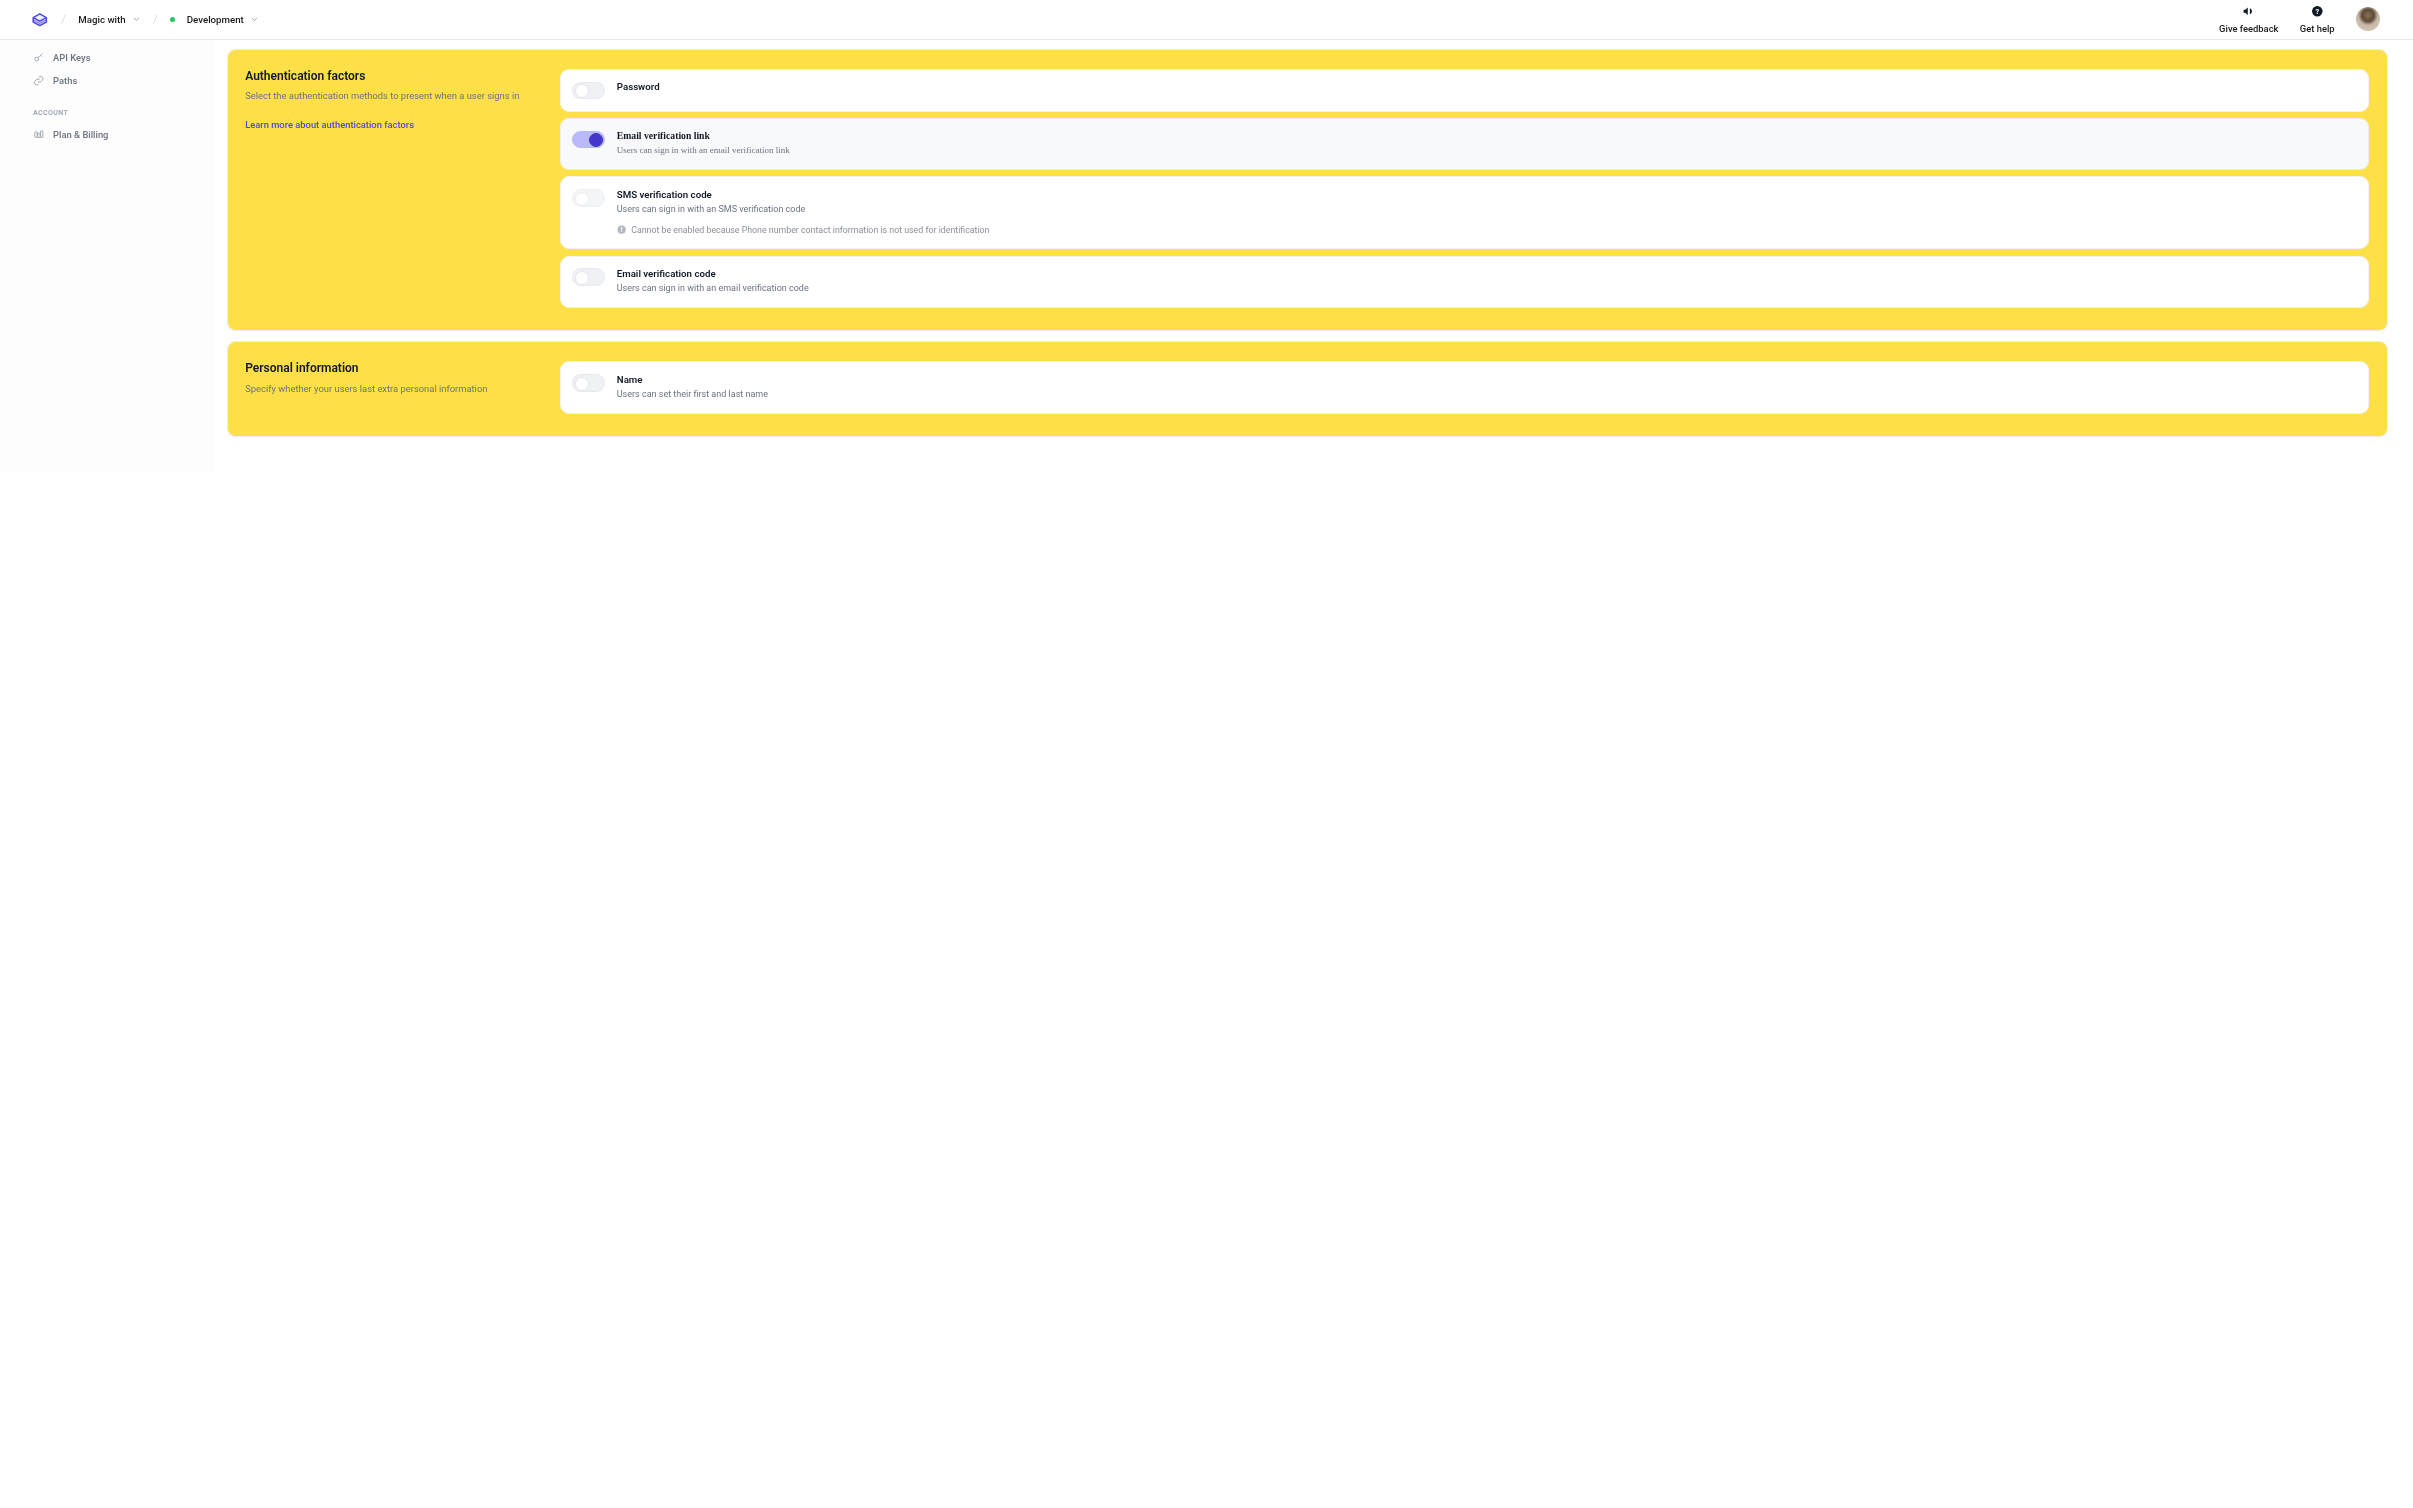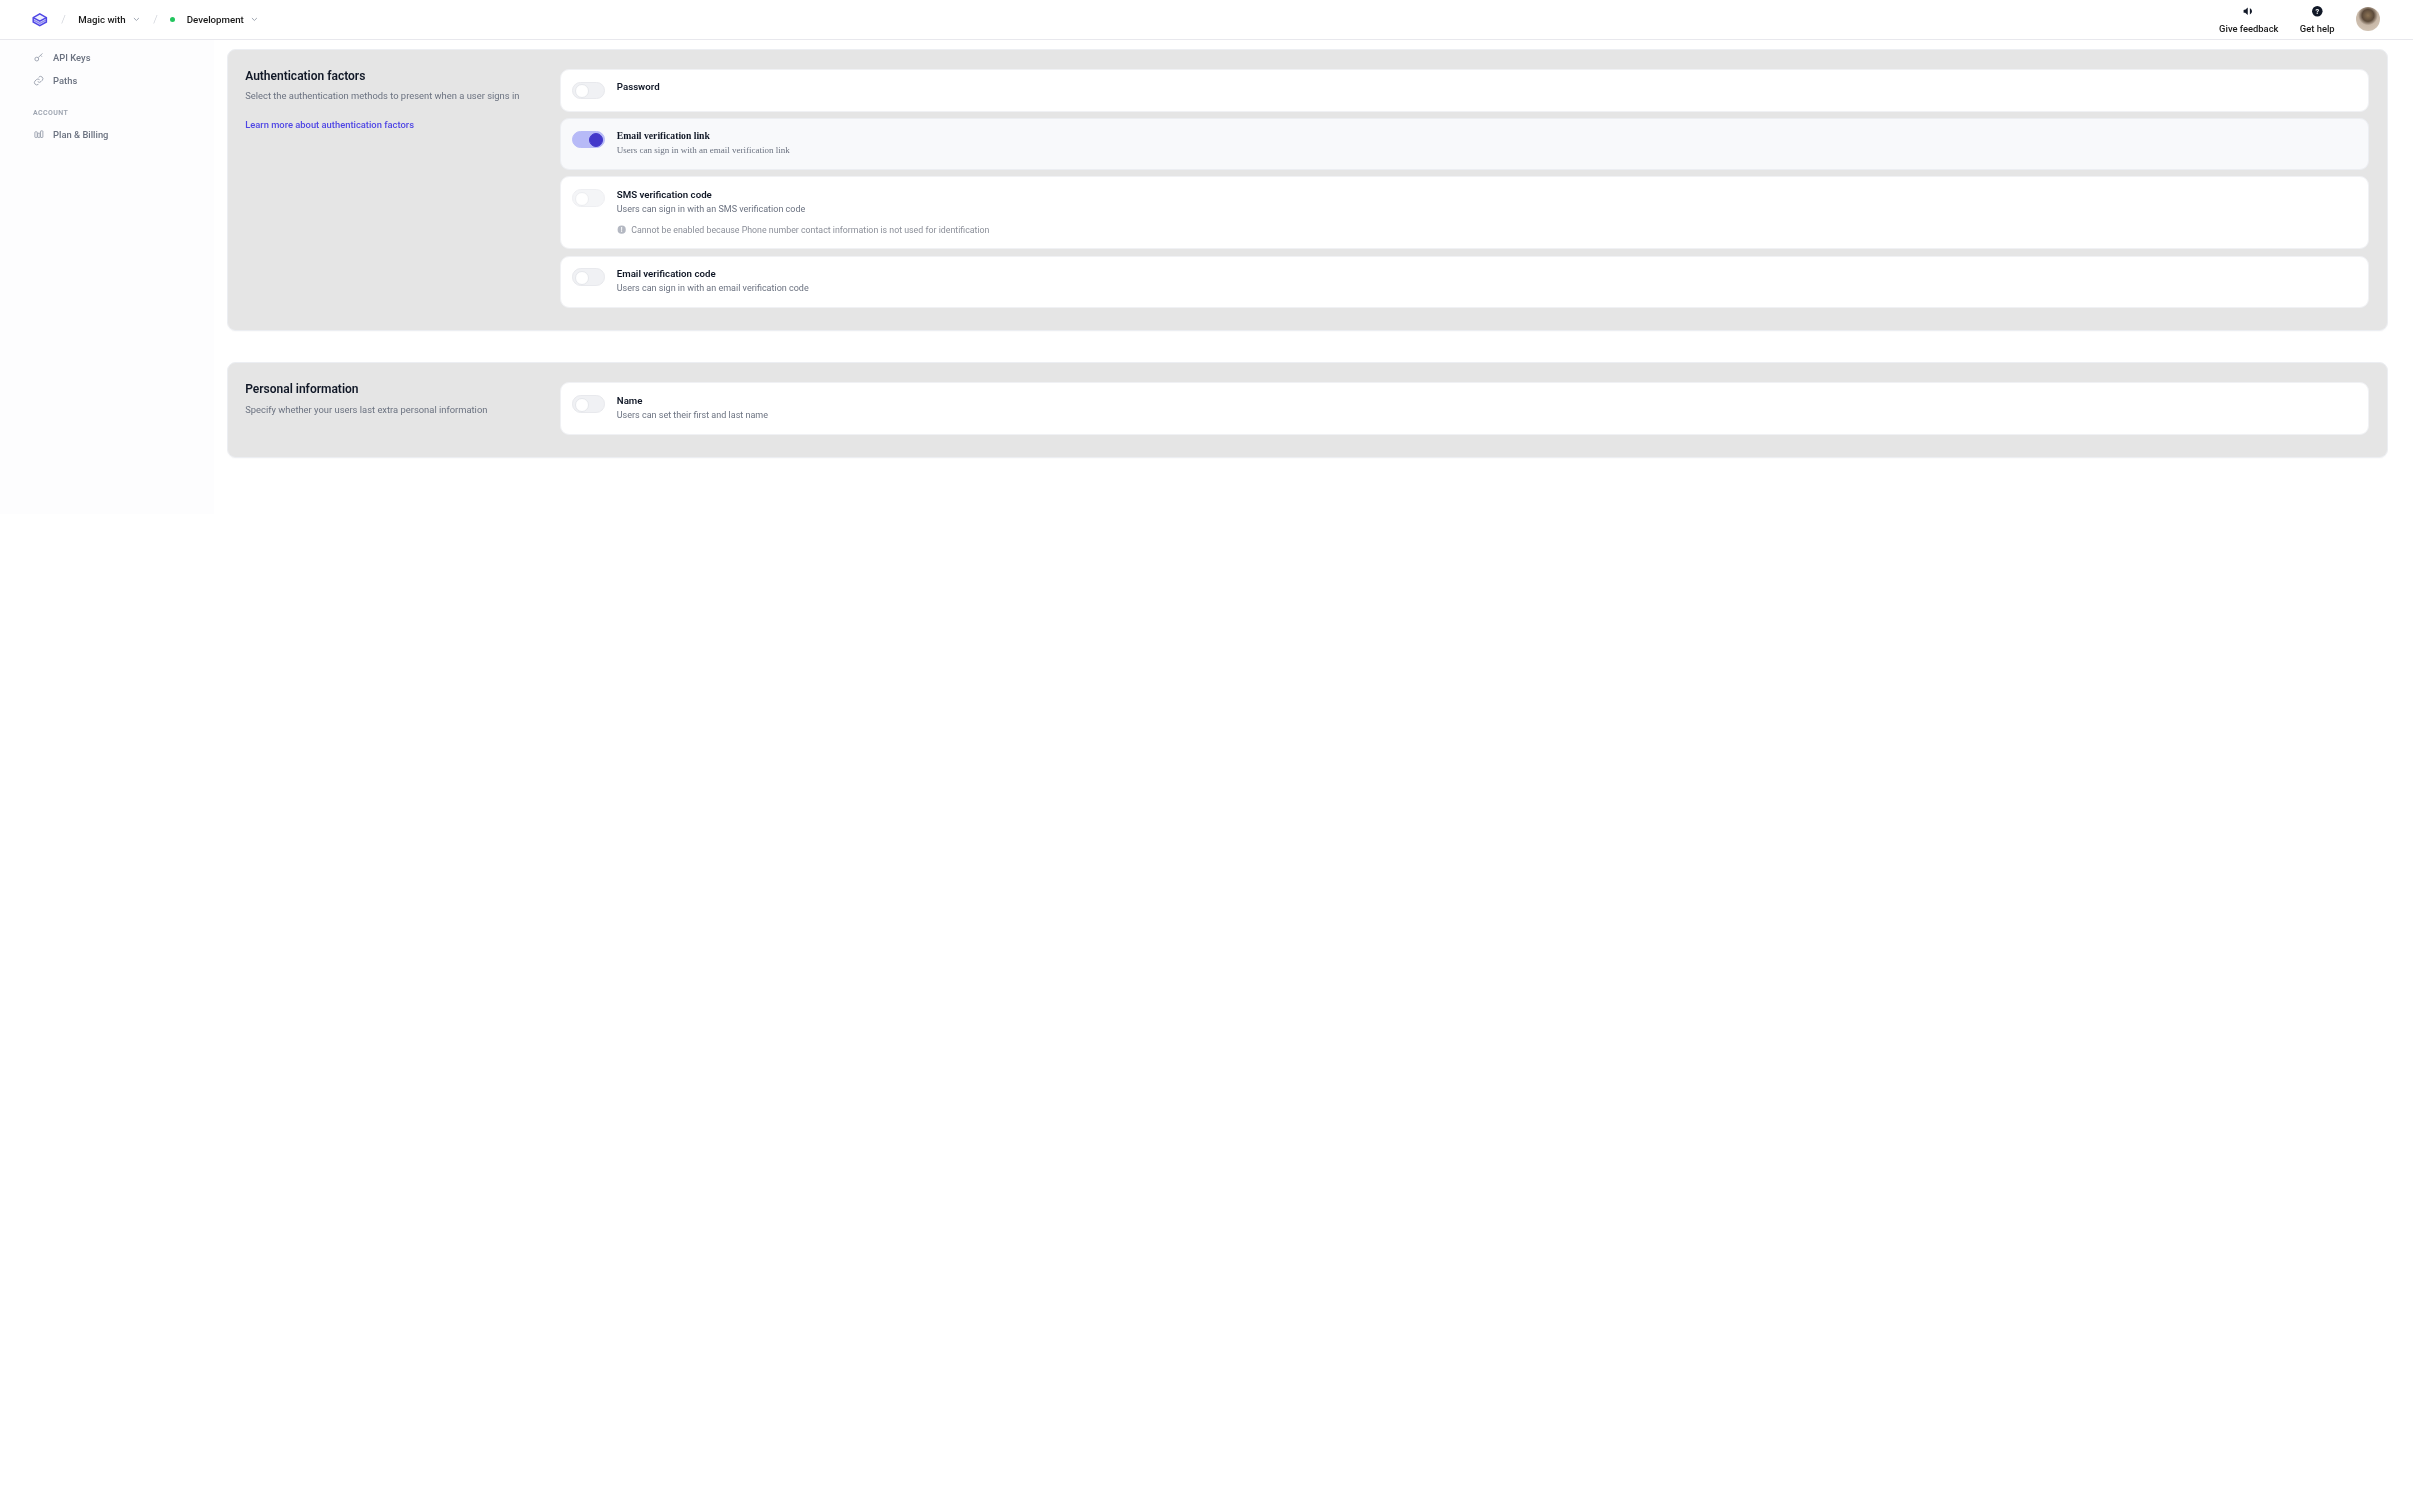--- a/index.html
+++ b/index.html
@@ -118,22 +118,22 @@
     padding: 17.6px 5px 6.3px 5px;
   }
   .main {
     flex: 1;
     padding: 8.8px 25px 25px 12.6px;
   }
   .card {
     border: 0.6px solid #eceef2;
     border-radius: 8.8px;
     padding: 19px 17.6px 22.6px 17.6px;
-    margin-bottom: 31px;
-    background: #e5e5e5;
+    margin-bottom: 10px;
+    background: #fde047;
     box-shadow: 0 0.6px 1.3px rgba(0,0,0,0.02);
   }
   .card-inner {
     display: flex;
     gap: 38px;
   }
   .card-left {
     flex: 0 0 277px;
   }
   .card-title {

